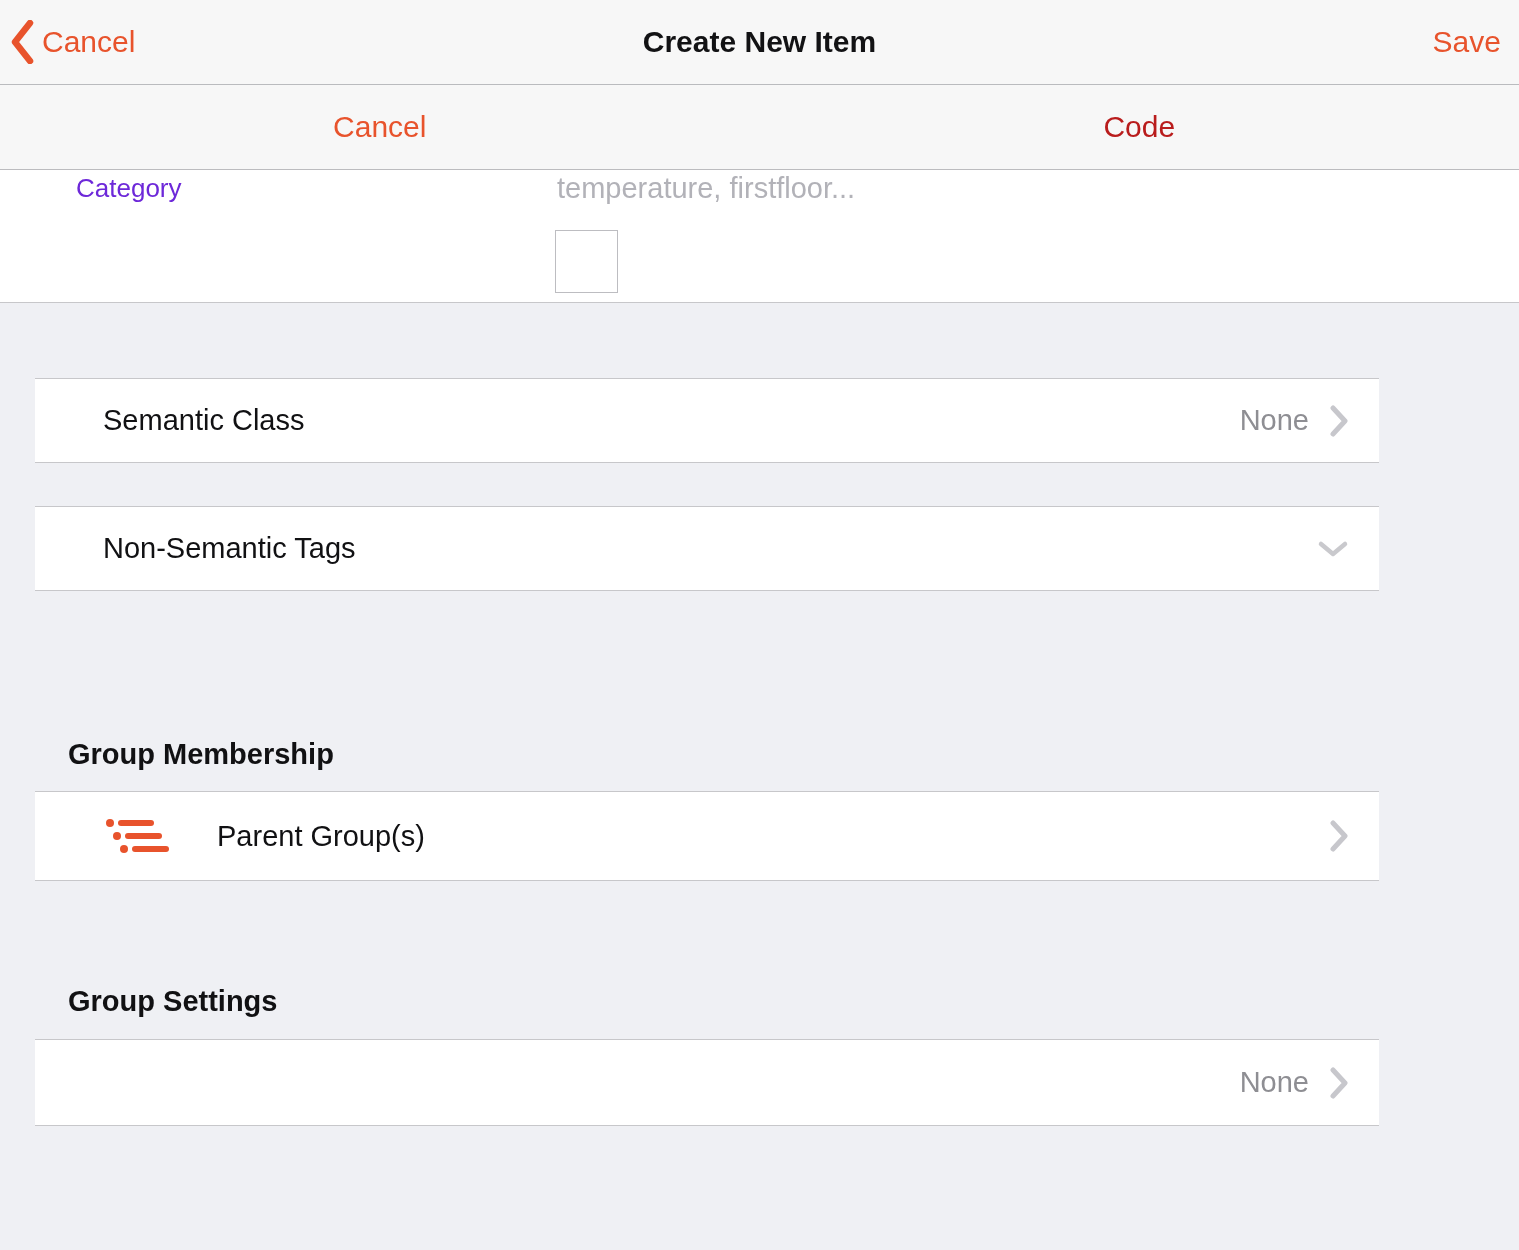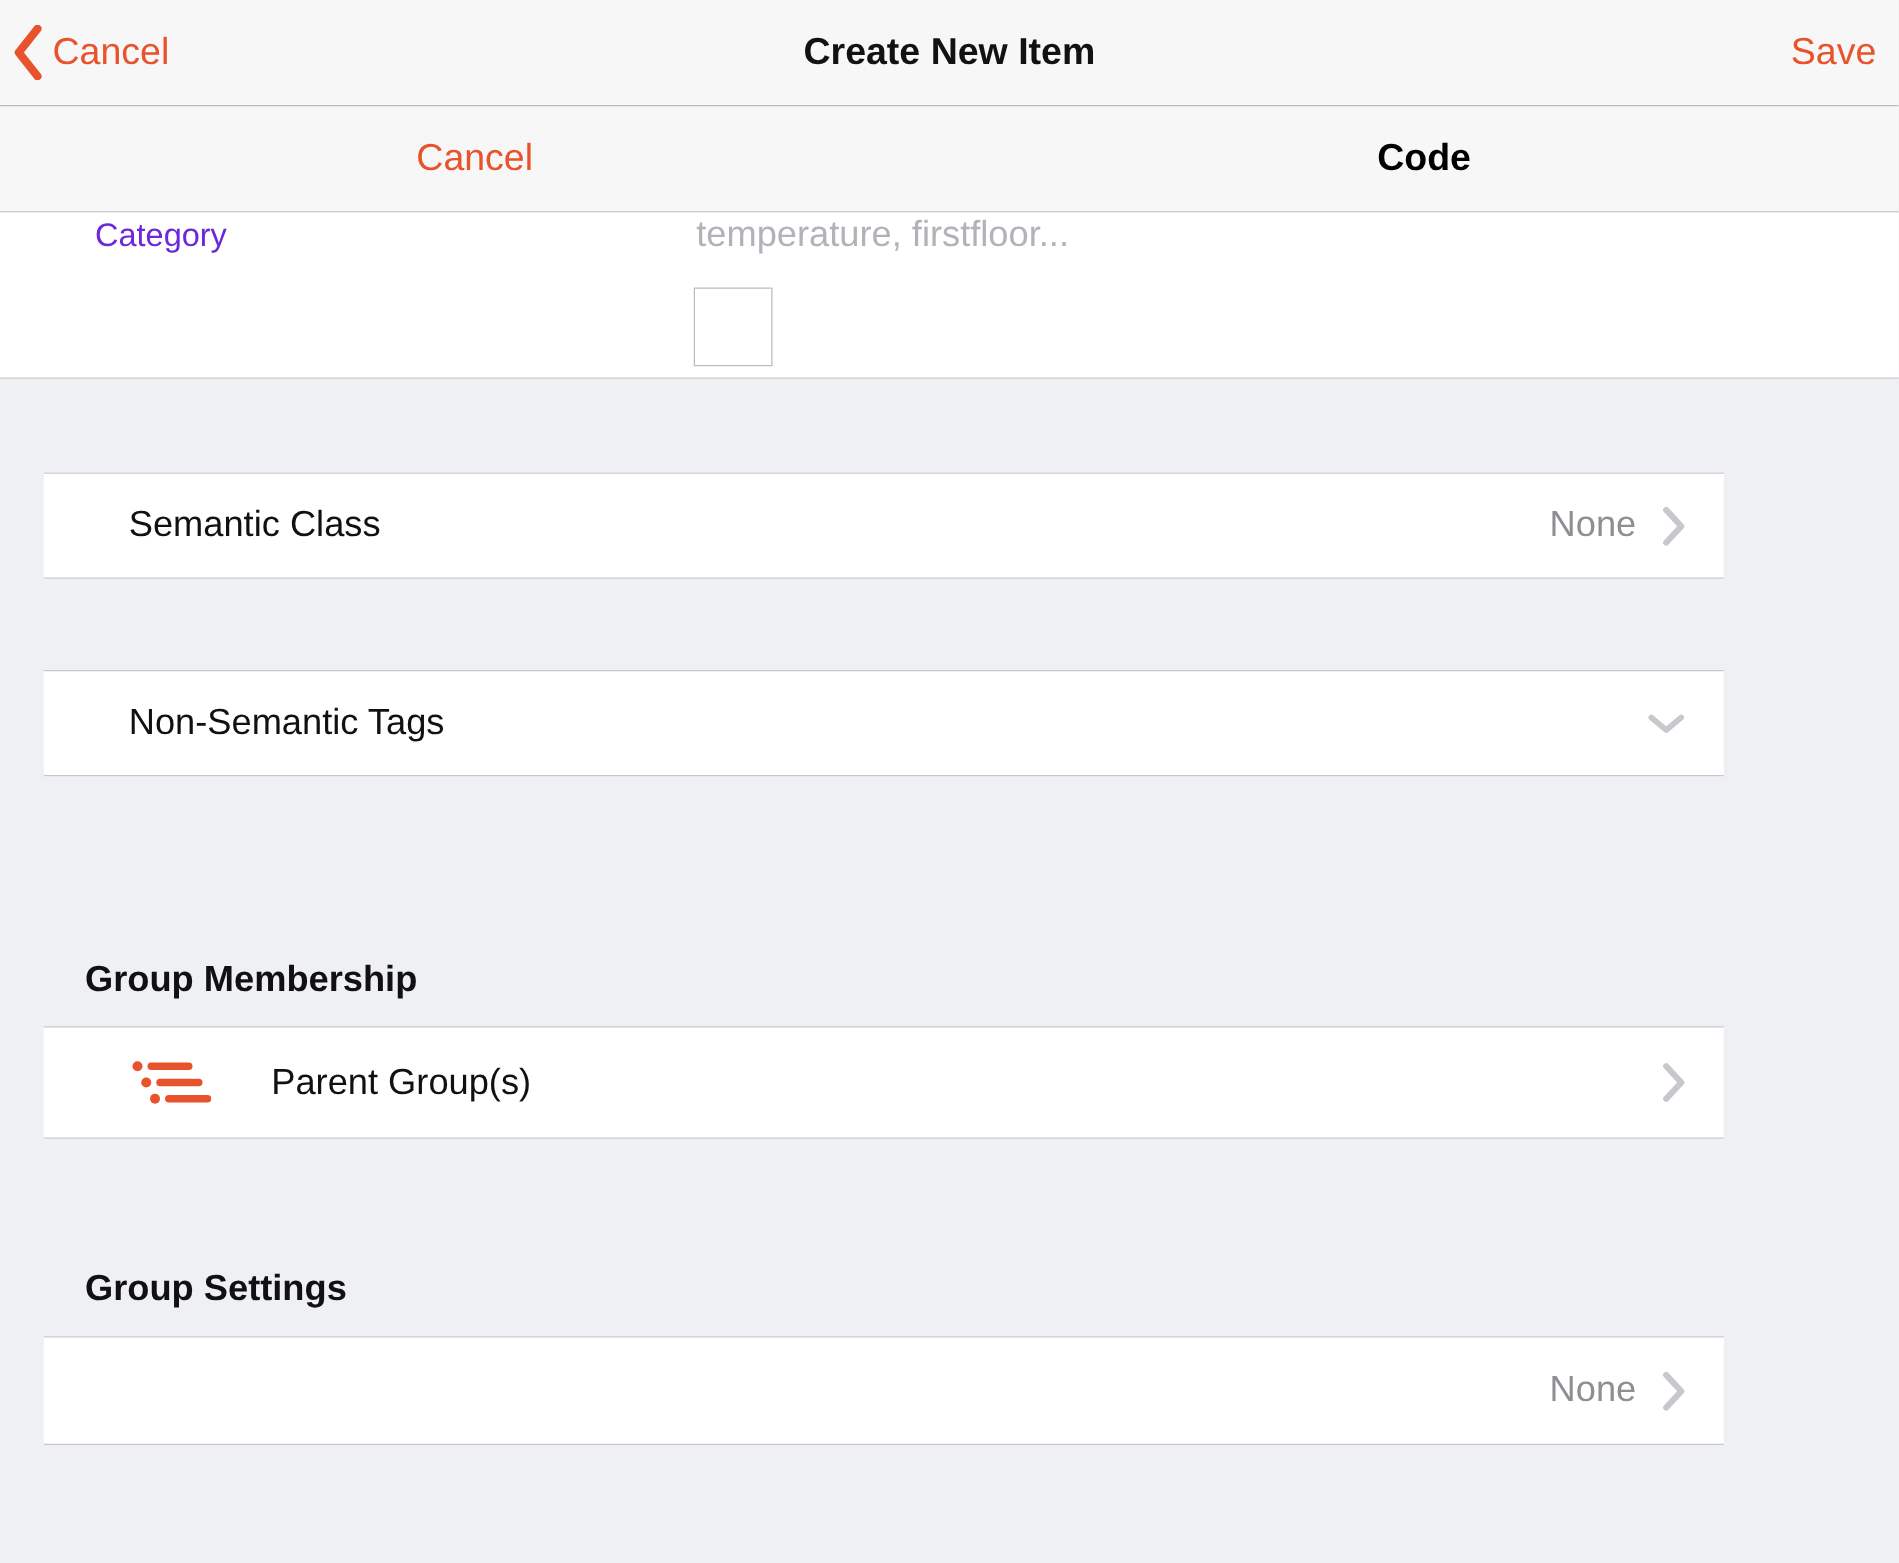--- a/index.html
+++ b/index.html
@@ -49,21 +49,21 @@
   }
   .tab {
     flex: 1;
     display: flex;
     align-items: center;
     justify-content: center;
     font-size: 30px;
     cursor: pointer;
   }
   .tab.active { color: #e8532c; }
-  .tab.inactive { color: #000000; font-weight: bold; }
+  .tab.inactive { color: #b91c1c; }
 
   
   .category-section {
     position: relative;
     height: 133px;
     background: #ffffff;
     border-bottom: 1px solid #c7c7ca;
   }
   .category-label {
     position: absolute;
@@ -108,21 +108,21 @@
   .row-label { font-size: 29px; color: #111113; }
   .row-right {
     margin-left: auto;
     display: flex;
     align-items: center;
     gap: 20px;
   }
   .row-value { font-size: 29px; color: #8e8e93; }
 
   .row-semantic { margin-top: 75px; height: 85px; }
-  .row-tags { margin-top: 73px; height: 85px; }
+  .row-tags { margin-top: 43px; height: 85px; }
   .row-parent { margin-top: 22px; height: 90px; padding-left: 70px; }
   .row-members { margin-top: 23px; height: 87px; }
 
   .section-header {
     margin-left: 68px;
     font-size: 29px;
     font-weight: bold;
     color: #111113;
     line-height: 30px;
   }

